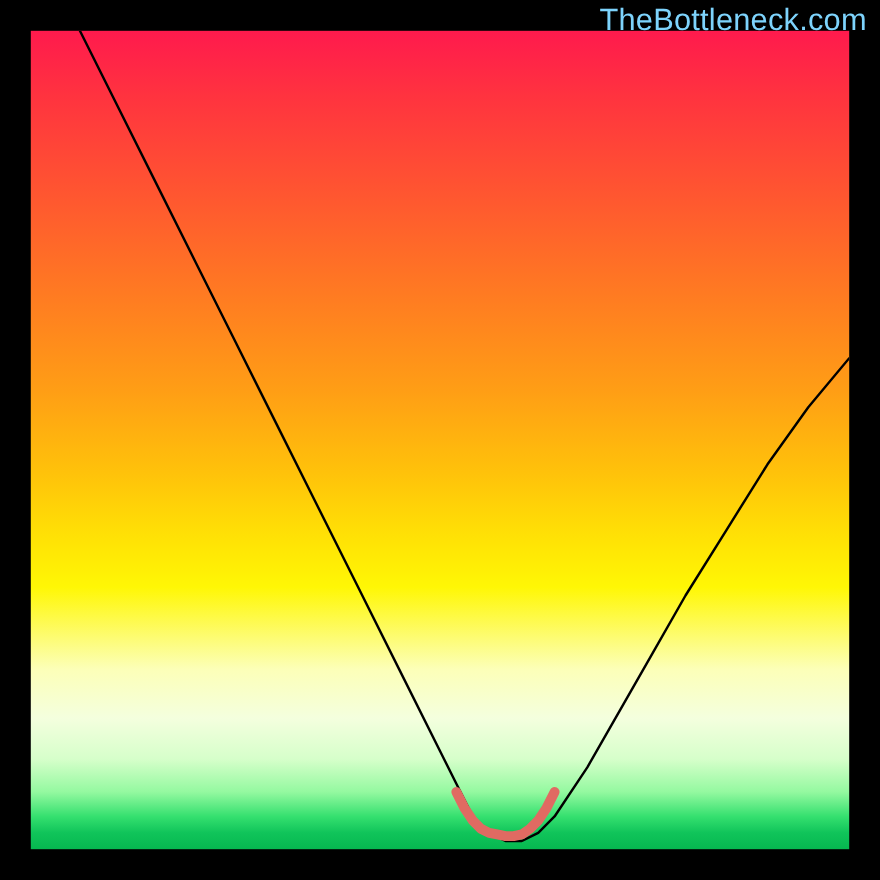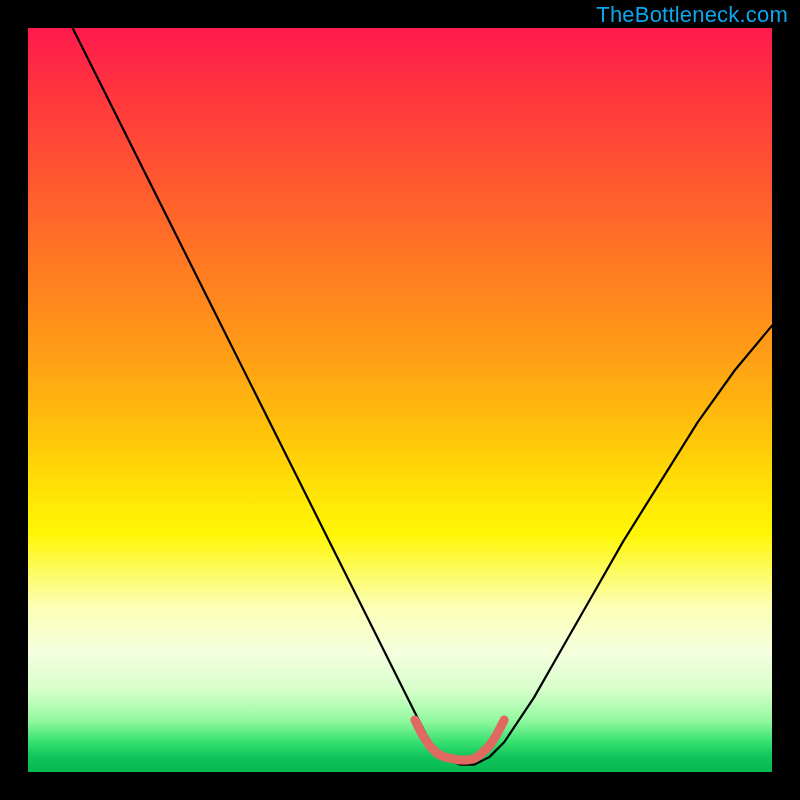--- a/index.html
+++ b/index.html
@@ -44,22 +44,22 @@
   }
   .plot-absolute {
     position: absolute;
     left: 0;
     top: 0;
   }
   .watermark {
     position: absolute;
     top: 2px;
     right: 12px;
-    color: #0ea5e9;
-    font-size: 22px;
+    color: #7dd3fc;
+    font-size: 28px;
     letter-spacing: 0.2px;
     user-select: none;
   }
 </style>
 </head>
 <body>
 
 <div class="frame">
 
   <div class="watermark">TheBottleneck.com</div>

